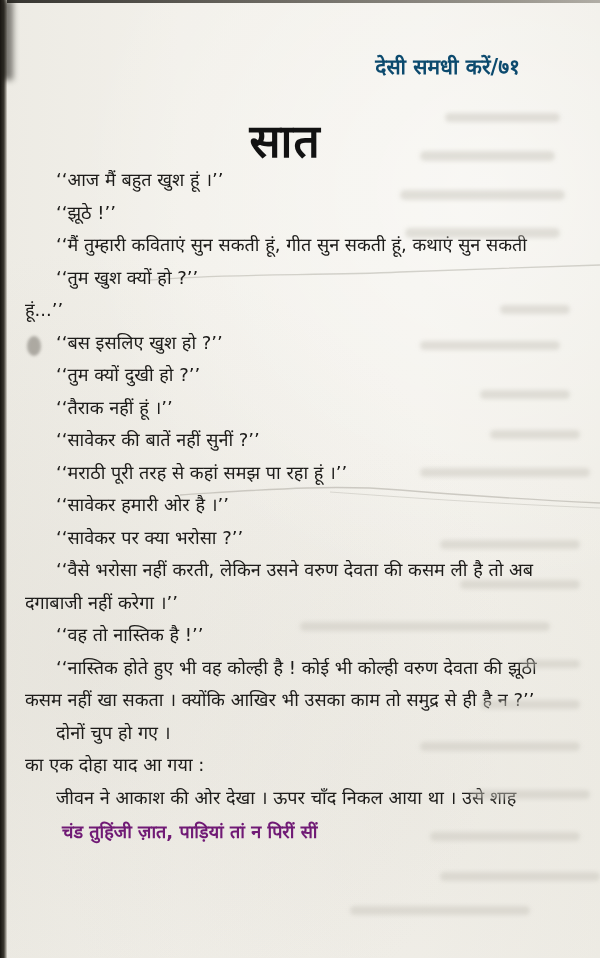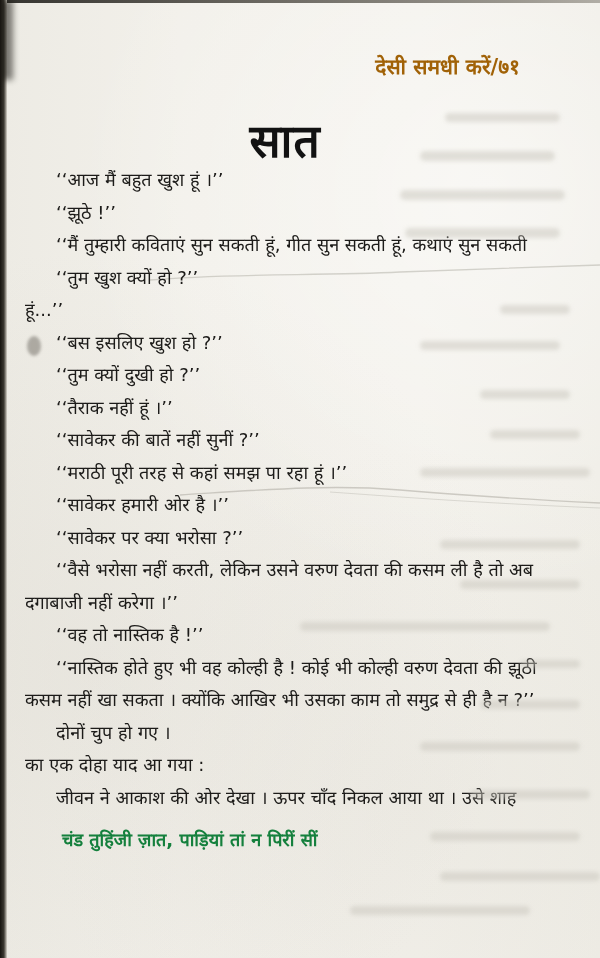--- a/index.html
+++ b/index.html
@@ -26,36 +26,36 @@
   .scan-left {
     position:absolute; top:0; left:0; width:7px; height:958px;
     background:linear-gradient(to right,#16140f 0%,#3b3831 55%,#a09c93 85%,#d9d6cd 100%);
   }
   .scan-corner {
     position:absolute; top:0; left:0; width:13px; height:80px;
     background:#1a1813; filter:blur(3px); opacity:.55;
   }
   .running-header {
     position:absolute; top:52px; left:0; width:520px;
-    text-align:right; font-weight:bold; font-size:21px; color:#a16207;
+    text-align:right; font-weight:bold; font-size:21px; color:#0c4a6e;
     white-space:nowrap;
   }
   .chapter-title {
     position:absolute; top:108px; left:25px; width:520px;
     text-align:center; font-size:46px; font-weight:bold; color:#121212;
     letter-spacing:1px;
   }
   .textblock {
     position:absolute; left:25px; top:164px; width:560px;
     font-size:18px; color:#1c1b19;
   }
   .line { height:32.5px; line-height:32.5px; white-space:nowrap; }
   .para  { padding-left:31px; }
   .none  { padding-left:0; }
-  .verse { padding-left:37px; font-weight:bold; margin-top:10px; color:#15803d; }
+  .verse { padding-left:37px; font-weight:bold; margin-top:2px; color:#701a75; }
   
   .ghost {
     position:absolute; background:#c9c6bd; border-radius:5px;
     filter:blur(2.2px); opacity:.5; pointer-events:none;
   }
   .smudge {
     position:absolute; background:#6e6a62; border-radius:50%;
     filter:blur(1.5px); opacity:.5; pointer-events:none;
   }
   .crease-svg { position:absolute; left:0; top:0; pointer-events:none; }

